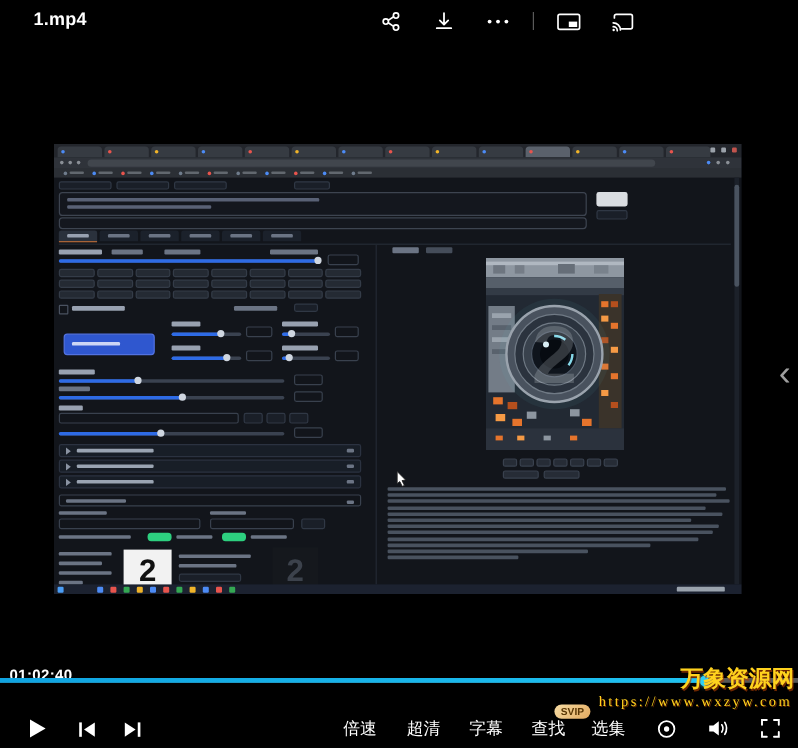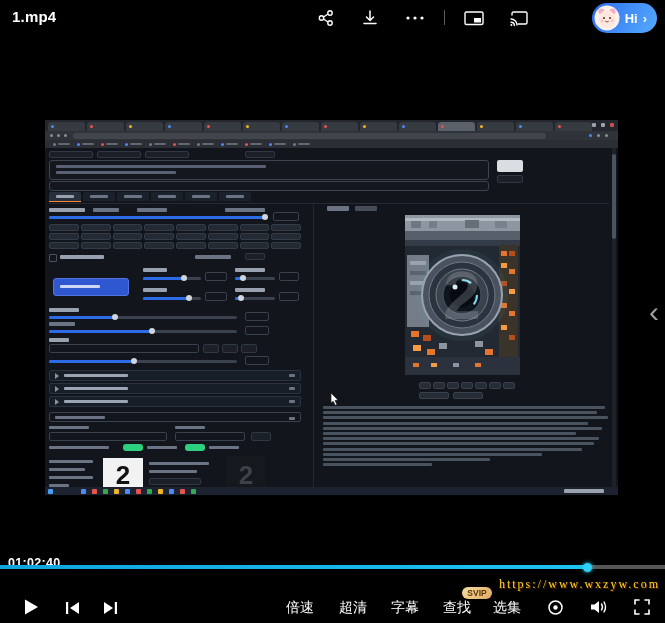--- a/index.html
+++ b/index.html
@@ -70,21 +70,21 @@
   .wm1{font-size:19px;font-weight:700;color:#ffd21e;text-shadow:1px 1px 0 rgba(170,60,0,.65);}
   .wm2{font-family:Liberation Serif, serif;font-size:12px;letter-spacing:2px;color:#ffd21e;
        text-shadow:1px 1px 0 rgba(170,60,0,.6);}
   .edgech{font-size:30px;color:#d4d4d4;opacity:.75;line-height:1;}
 </style>
 </head>
 <body>
 
 <div id="stage">
 
-  <div class="a title" style="left:12px;top:8px;">1.mp4</div>
+  <div class="a title" style="left:28px;top:8px;">1.mp4</div>
 
   <svg class="a ic" style="left:317px;top:9px;" width="18" height="18" viewBox="0 0 18 18">
     <circle cx="13" cy="4" r="2.2" fill="none" stroke="#fff" stroke-width="1.4"></circle>
     <circle cx="4.5" cy="9" r="2.2" fill="none" stroke="#fff" stroke-width="1.4"></circle>
     <circle cx="13" cy="14" r="2.2" fill="none" stroke="#fff" stroke-width="1.4"></circle>
     <line x1="6.5" y1="8" x2="11" y2="5" stroke="#fff" stroke-width="1.4"></line>
     <line x1="6.5" y1="10" x2="11" y2="13" stroke="#fff" stroke-width="1.4"></line>
   </svg>
 
   <svg class="a ic" style="left:361px;top:9px;" width="18" height="18" viewBox="0 0 18 18">
@@ -104,35 +104,20 @@
     <rect x="2" y="3" width="18" height="12.5" rx="1.5" fill="none" stroke="#fff" stroke-width="1.4"></rect>
     <rect x="11" y="9" width="7" height="4.5" fill="#fff"></rect>
   </svg>
 
   <svg class="a ic" style="left:508px;top:9px;" width="22" height="18" viewBox="0 0 22 18">
     <path d="M4 6V4.5A1.5 1.5 0 0 1 5.5 3h12A1.5 1.5 0 0 1 19 4.5v9a1.5 1.5 0 0 1-1.5 1.5H10" fill="none" stroke="#fff" stroke-width="1.4" stroke-linecap="round"></path>
     <path d="M3 10c3.3 0 6 2.7 6 6M3 13.2c1.9 0 3.4 1.5 3.4 3.4" fill="none" stroke="#fff" stroke-width="1.4" stroke-linecap="round"></path>
     <circle cx="3.4" cy="16" r="1" fill="#fff"></circle>
   </svg>
 
-  <div class="a pill" style="right:8px;top:3px;">
-    <svg class="ic" width="26" height="26" viewBox="0 0 26 26">
-      <circle cx="13" cy="13" r="12.5" fill="#fdf1ec"></circle>
-      <circle cx="7.5" cy="6.5" r="3" fill="#f4aec2"></circle>
-      <circle cx="18.5" cy="6.5" r="3" fill="#f4aec2"></circle>
-      <circle cx="13" cy="14" r="8.5" fill="#ffe7dd"></circle>
-      <circle cx="10" cy="13" r="1" fill="#4a3531"></circle>
-      <circle cx="16" cy="13" r="1" fill="#4a3531"></circle>
-      <circle cx="8" cy="16" r="1.4" fill="#f7b7c4" opacity=".8"></circle>
-      <circle cx="18" cy="16" r="1.4" fill="#f7b7c4" opacity=".8"></circle>
-      <path d="M11.5 16.5q1.5 1.2 3 0" stroke="#4a3531" stroke-width=".8" fill="none" stroke-linecap="round"></path>
-    </svg>
-    <span class="hi">Hi</span>
-    <span class="ch">›</span>
-  </div>
 
   <div class="a vf">
 
     <div class="a tabs">
       <div class="b-tab"></div>
     <div class="b-tab"></div>
         <div class="b-tab"></div>
         <div class="b-tab"></div>
         <div class="b-tab"></div>
         <div class="b-tab"></div>
@@ -501,20 +486,21 @@
 
   <div class="a edgech" style="left:649px;top:297px;">‹</div>
 
   <div class="a time" style="left:8px;top:556px;">01:02:40</div>
 
   <div class="a pbar">
     <div class="pfill" style="width: 88.4%;"></div>
     <div class="pknob" style="left: 88.4%;"></div>
   </div>
 
+  <div class="a wm1" style="right:3px;top:553px;">万象资源网</div>
   <div class="a wm2" style="right:5px;top:577px;">https://www.wxzyw.com</div>
 
   <svg class="a ic" style="left:21px;top:597px;" width="20" height="20" viewBox="0 0 20 20">
     <path d="M4 2.5v15l13-7.5z" fill="#fff"></path>
   </svg>
   <svg class="a ic" style="left:64px;top:600px;" width="17" height="16" viewBox="0 0 17 16">
     <rect x="2" y="2" width="2.2" height="12" fill="#fff"></rect>
     <path d="M15 2v12L6 8z" fill="#fff"></path>
   </svg>
   <svg class="a ic" style="left:102px;top:600px;" width="17" height="16" viewBox="0 0 17 16">

